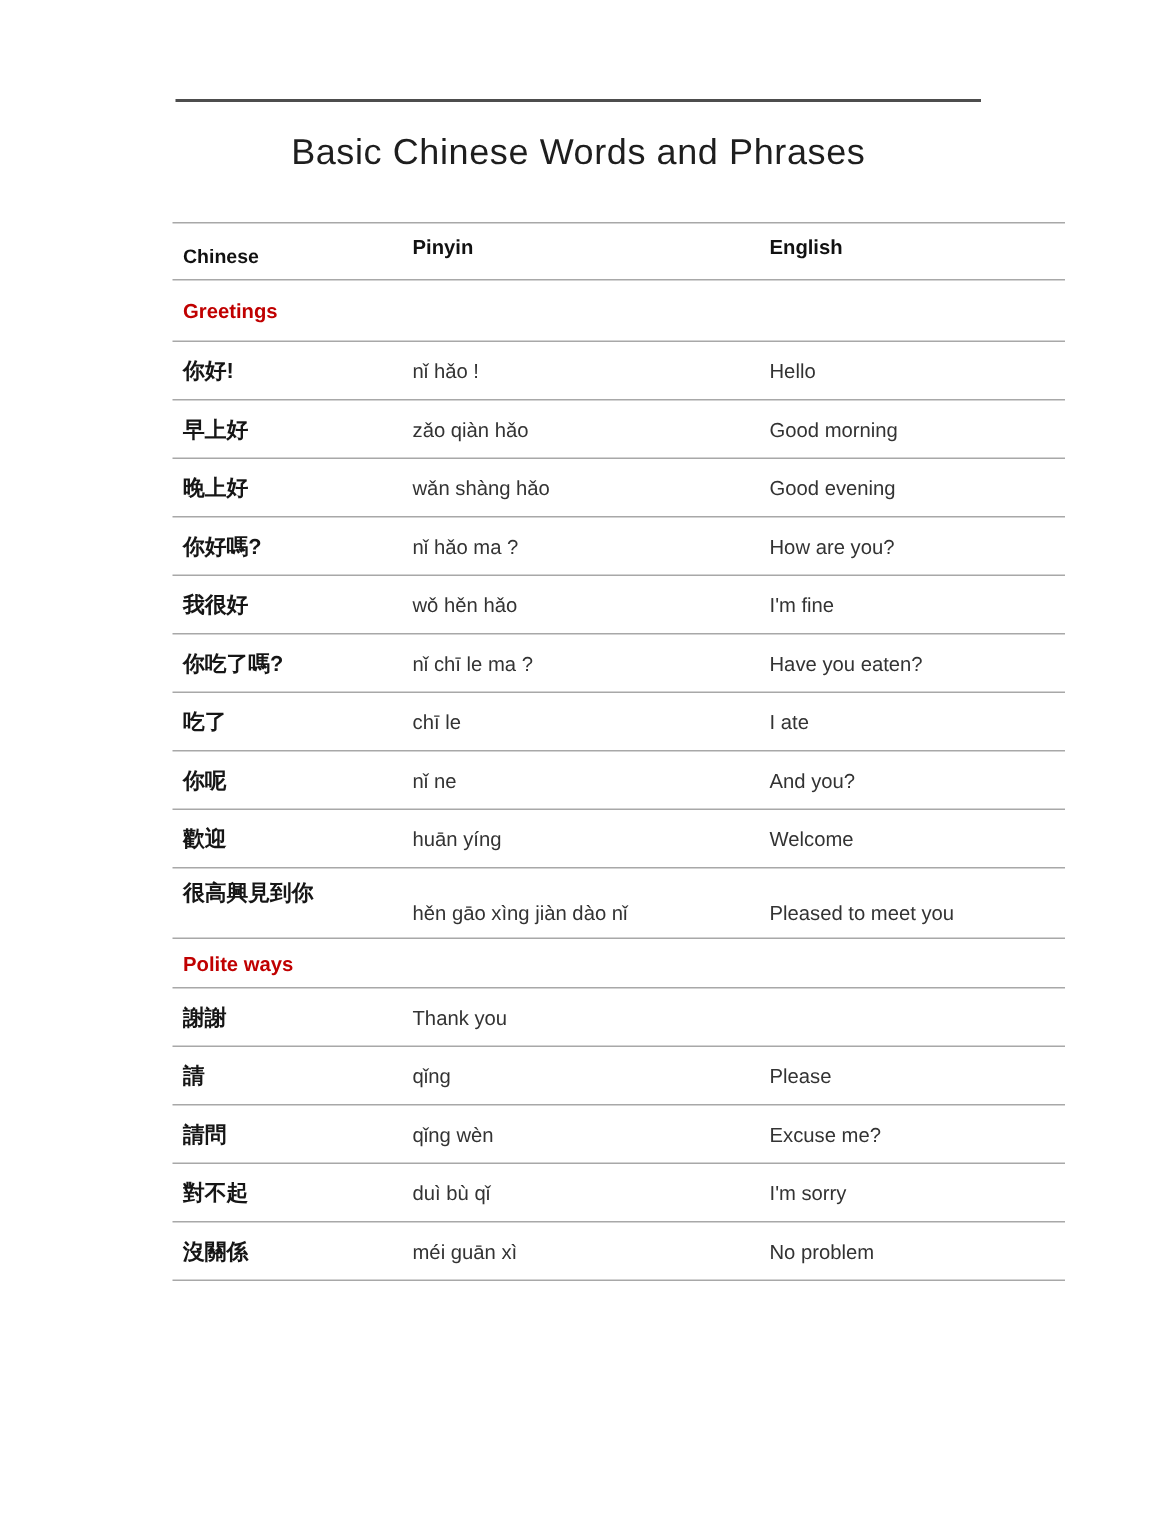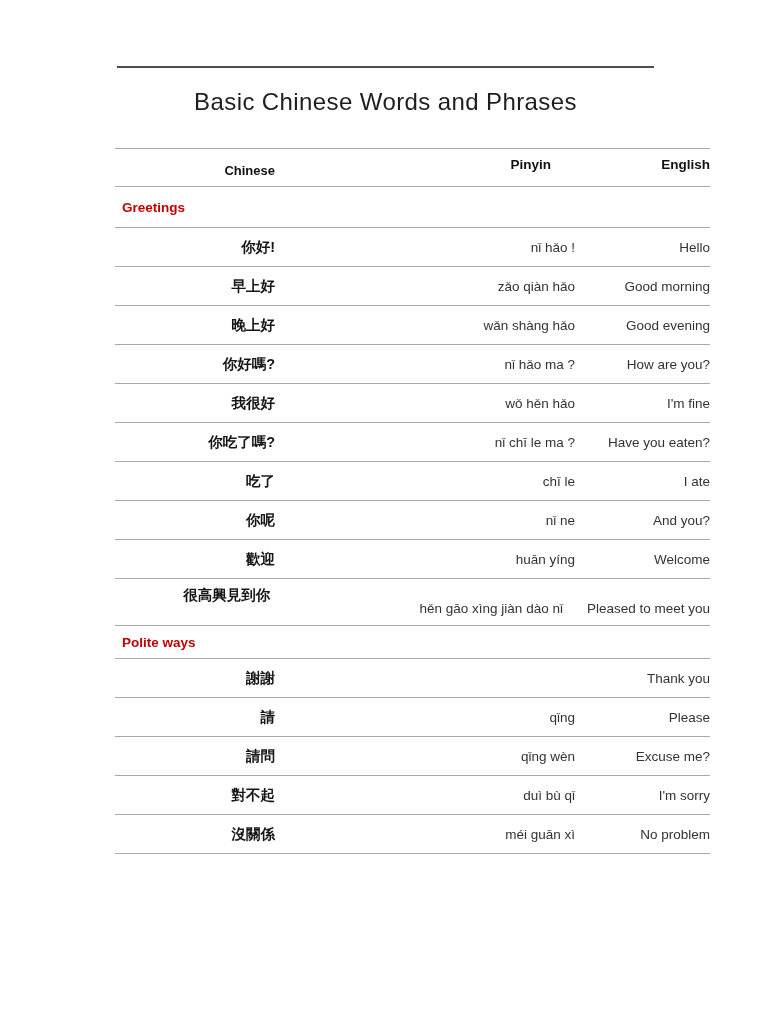--- a/index.html
+++ b/index.html
@@ -35,40 +35,38 @@
     position: absolute;
     left: 115px;
     top: 148px;
     width: 595px;
     border-top: 1px solid #a8a8a8;
   }
   .row {
     display: flex;
     align-items: center;
     border-bottom: 1px solid #a8a8a8;
-    text-align: right;
   }
   .header-row { height: 38px; }
-  .data-row { height: 39px; gap: 24px; }
+  .data-row { height: 39px; }
   .section-row { height: 41px; }
   .section-row.polite { height: 33px; }
   .row.tall { height: 47px; }
   .cell { white-space: nowrap; overflow: visible; }
   .cell.chinese {
     width: 160px;
     padding-left: 7px;
     font-weight: 700;
     font-size: 14.5px;
     color: #161616;
   }
   .cell.pinyin {
     width: 238px;
     font-size: 13.5px;
     color: #333333;
-    margin-left: 38px;
   }
   .cell.english {
     flex: 1;
     font-size: 13.5px;
     color: #333333;
   }
   .header-row .cell {
     font-weight: 700;
     font-size: 13px;
     color: #111111;

